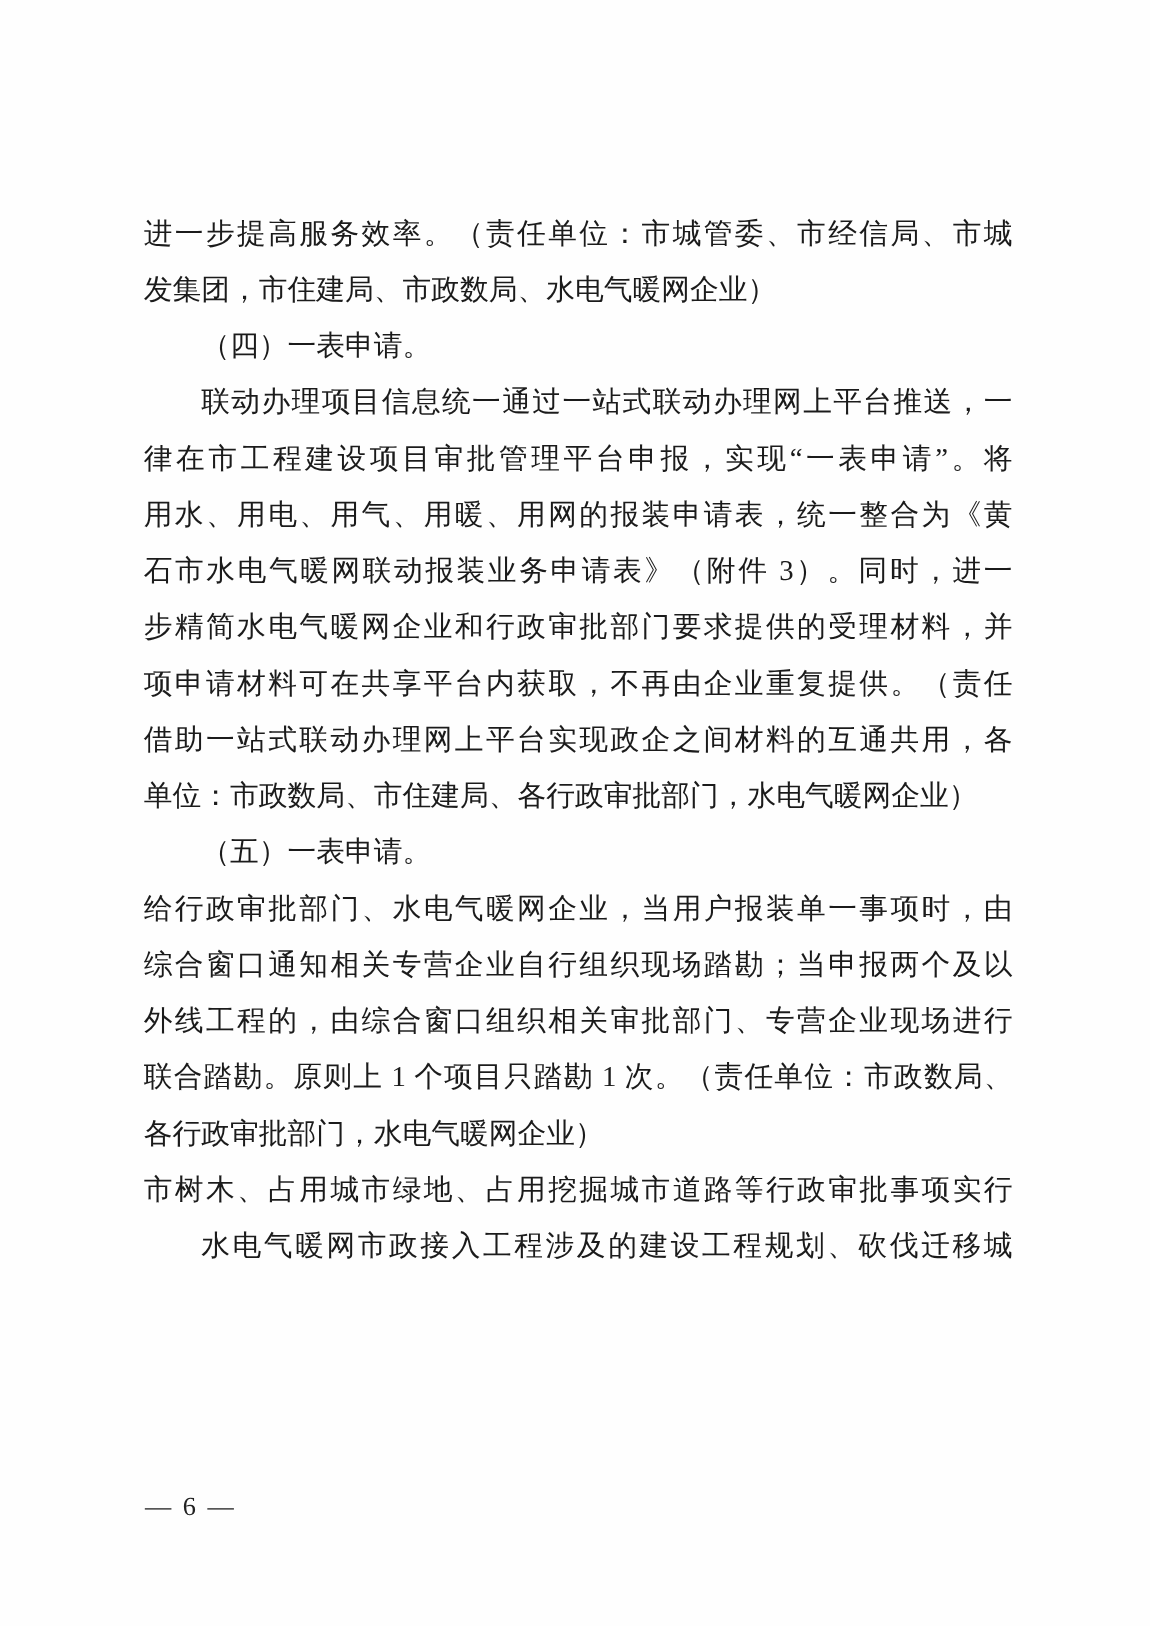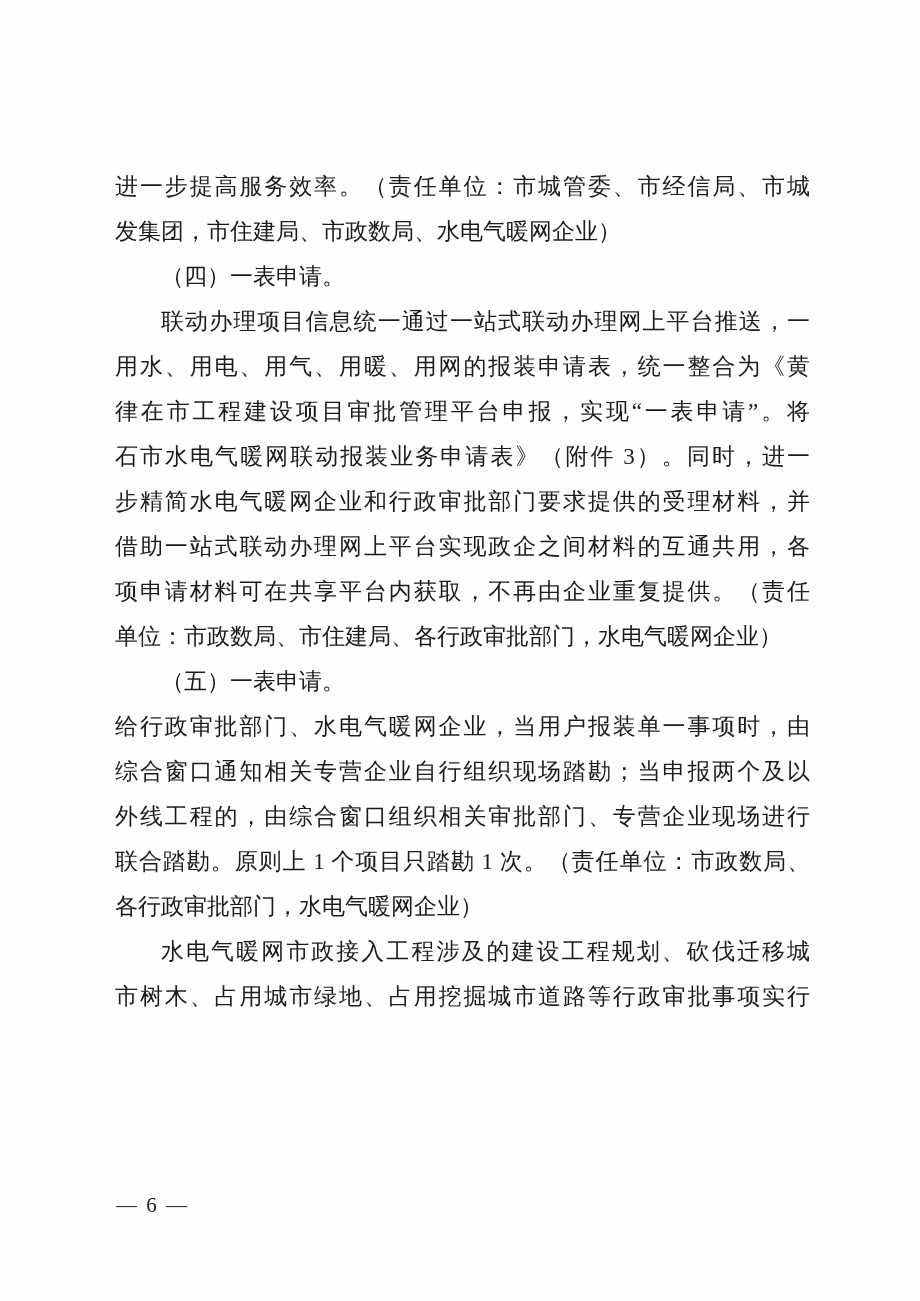--- a/index.html
+++ b/index.html
@@ -58,31 +58,31 @@
 </style>
 </head>
 <body>
 
 <div class="page">
   <div class="content">
     <div class="line justify">进一步提高服务效率。（责任单位：市城管委、市经信局、市城</div>
     <div class="line">发集团，市住建局、市政数局、水电气暖网企业）</div>
     <div class="line indent heading">（四）一表申请。</div>
     <div class="line indent justify">联动办理项目信息统一通过一站式联动办理网上平台推送，一</div>
+    <div class="line justify">律在市工程建设项目审批管理平台申报，实现“一表申请”。将</div>
     <div class="line justify">用水、用电、用气、用暖、用网的报装申请表，统一整合为《黄</div>
-    <div class="line justify">律在市工程建设项目审批管理平台申报，实现“一表申请”。将</div>
     <div class="line justify">石市水电气暖网联动报装业务申请表》（附件 3）。同时，进一</div>
     <div class="line justify">步精简水电气暖网企业和行政审批部门要求提供的受理材料，并</div>
+    <div class="line justify">项申请材料可在共享平台内获取，不再由企业重复提供。（责任</div>
     <div class="line justify">借助一站式联动办理网上平台实现政企之间材料的互通共用，各</div>
-    <div class="line justify">项申请材料可在共享平台内获取，不再由企业重复提供。（责任</div>
     <div class="line">单位：市政数局、市住建局、各行政审批部门，水电气暖网企业）</div>
     <div class="line indent heading">（五）一表申请。</div>
     <div class="line justify">给行政审批部门、水电气暖网企业，当用户报装单一事项时，由</div>
     <div class="line justify">综合窗口通知相关专营企业自行组织现场踏勘；当申报两个及以</div>
     <div class="line justify">外线工程的，由综合窗口组织相关审批部门、专营企业现场进行</div>
     <div class="line justify">联合踏勘。原则上 1 个项目只踏勘 1 次。（责任单位：市政数局、</div>
     <div class="line">各行政审批部门，水电气暖网企业）</div>
+    <div class="line justify">市树木、占用城市绿地、占用挖掘城市道路等行政审批事项实行</div>
     <div class="line indent justify">水电气暖网市政接入工程涉及的建设工程规划、砍伐迁移城</div>
-    <div class="line justify">市树木、占用城市绿地、占用挖掘城市道路等行政审批事项实行</div>
   </div>
 
   <div class="footer">— 6 —</div>
 </div>
 
 </body></html>

